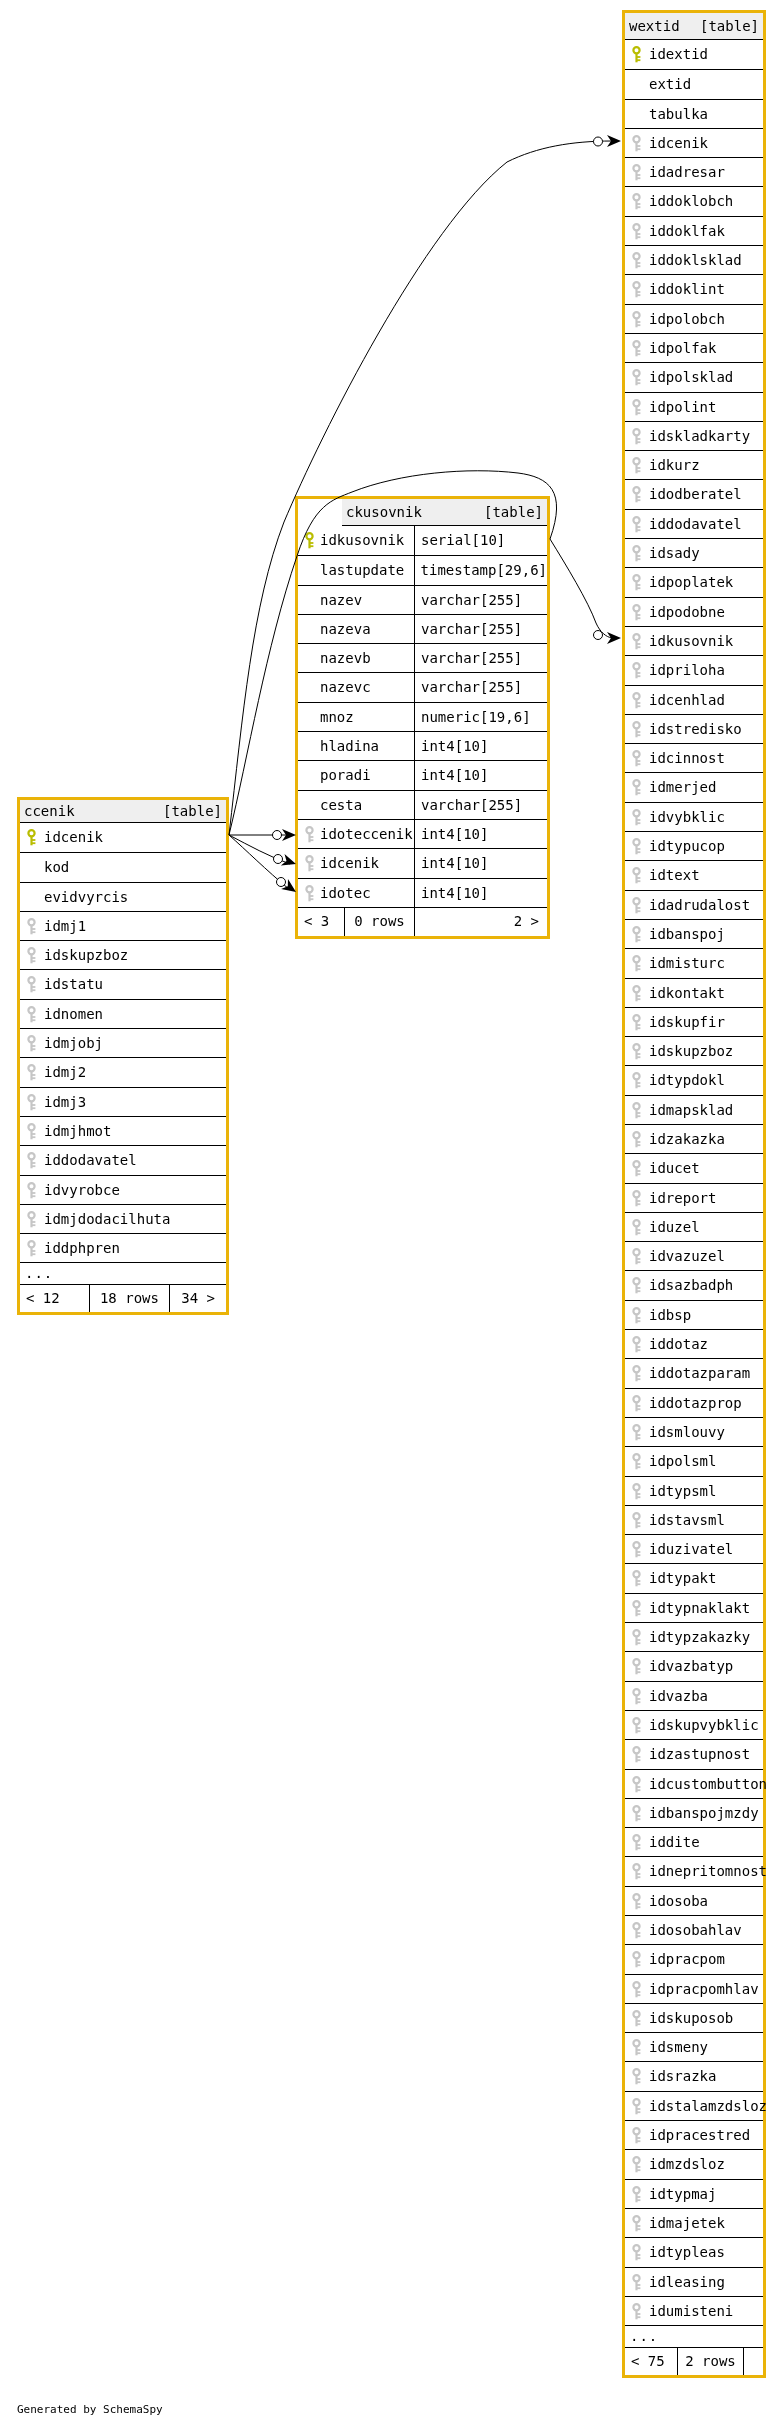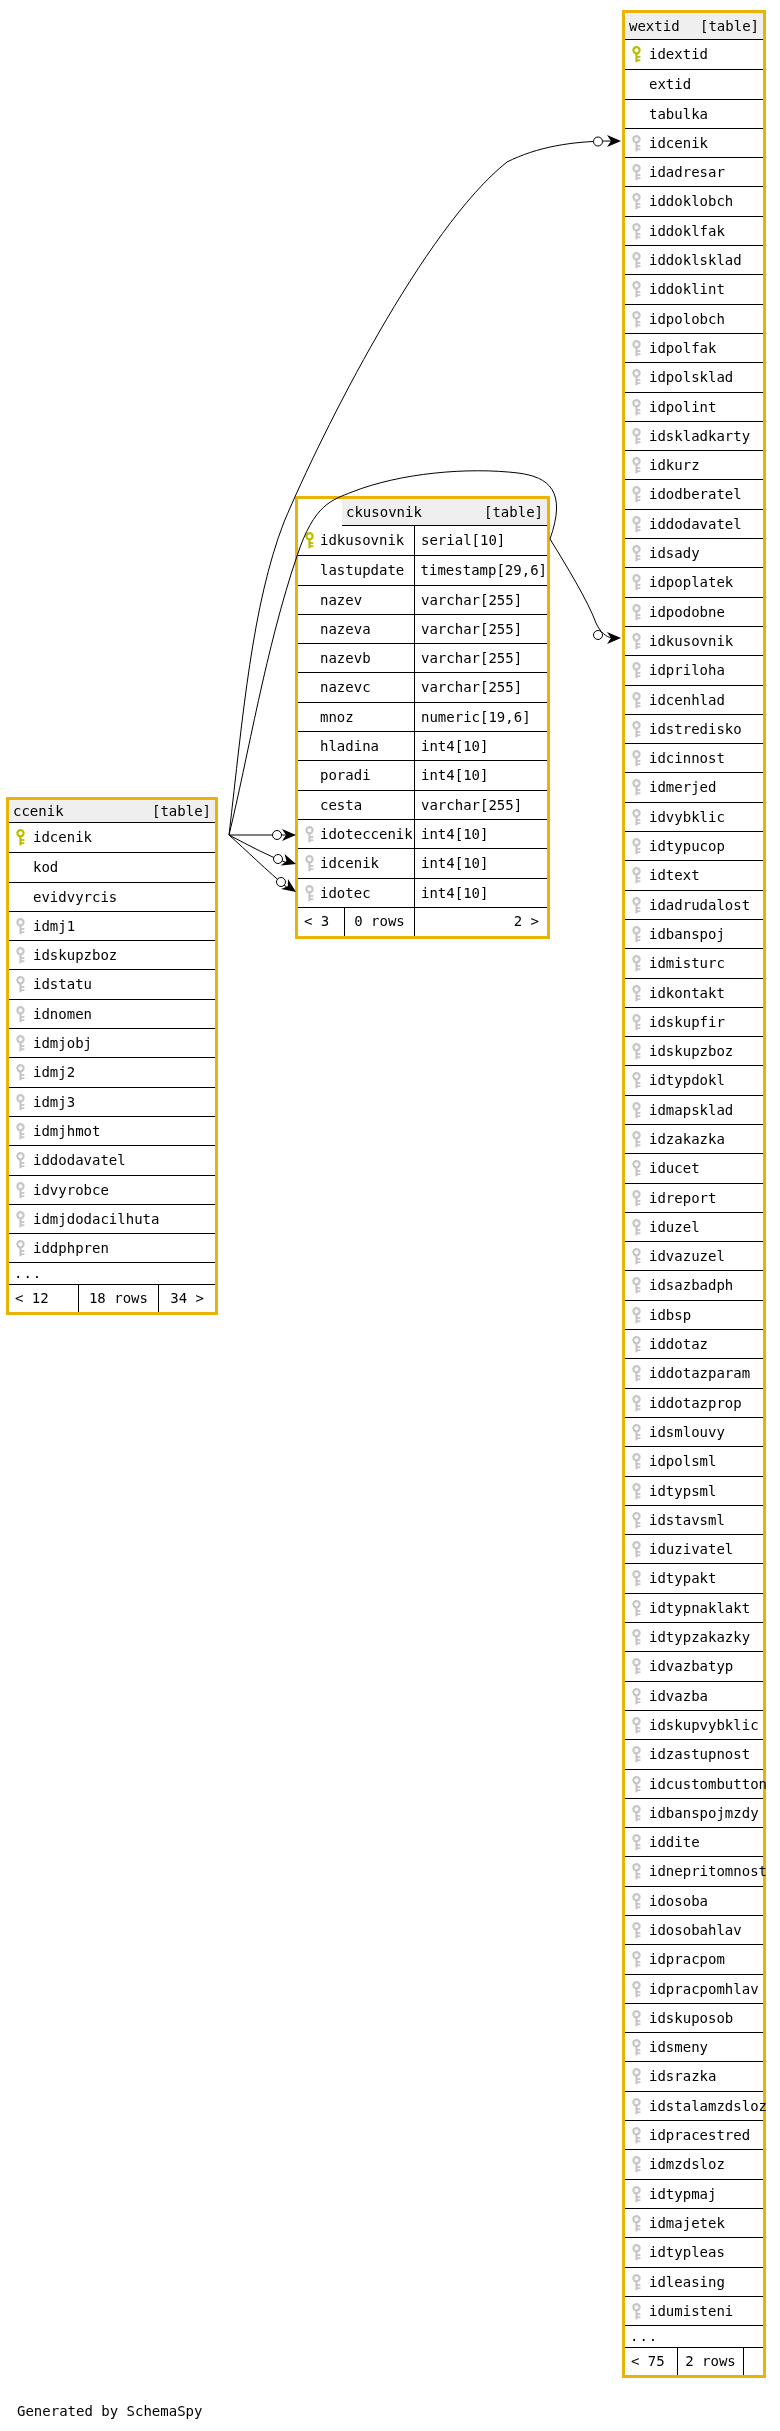--- a/index.html
+++ b/index.html
@@ -39,25 +39,25 @@
   }
   .tfoot{display:flex;border-top:1px solid #000;box-sizing:border-box;}
   #table-ccenik .tfoot,#table-wextid .tfoot{height:28px;line-height:26px;justify-content:center;}
   #table-ckusovnik .tfoot{height:29px;line-height:27px;}
   .fcell{box-sizing:border-box;text-align:center;white-space:nowrap;}
   .fcell + .fcell{border-left:1px solid #000;}
   .fcell.prev{text-align:left;padding-left:6px;}
   #table-ccenik   .fcell.prev{width:70px;} #table-ccenik   .fcell.rows{width:82px;} #table-ccenik   .fcell.next{width:58px;}
   #table-ckusovnik .fcell.prev{width:46px;} #table-ckusovnik .fcell.rows{width:70px;} #table-ckusovnik .fcell.next{flex:1;text-align:right;padding-right:8px;}
   #table-wextid   .fcell.prev{width:52px;} #table-wextid   .fcell.rows{width:66px;} #table-wextid   .fcell.next{flex:1;}
-  #table-ccenik{left:6px;top:797px;width:212px;}
+  #table-ccenik{left:17px;top:797px;width:212px;}
   #table-ckusovnik{left:295px;top:496px;width:255px;}
   #table-wextid{left:622px;top:10px;width:144px;}
   #edges{position:absolute;left:0;top:0;pointer-events:none;}
-  #credit{position:absolute;left:17px;top:2403px;font-size:14px;}
+  #credit{position:absolute;left:17px;top:2403px;font-size:11px;}
 </style>
 </head>
 <body>
 
 <div class="dbtable" id="table-ccenik">
   <div class="thead">
     <span>ccenik</span>
     <span>[table]</span>
   </div>
   <div class="tbody">

